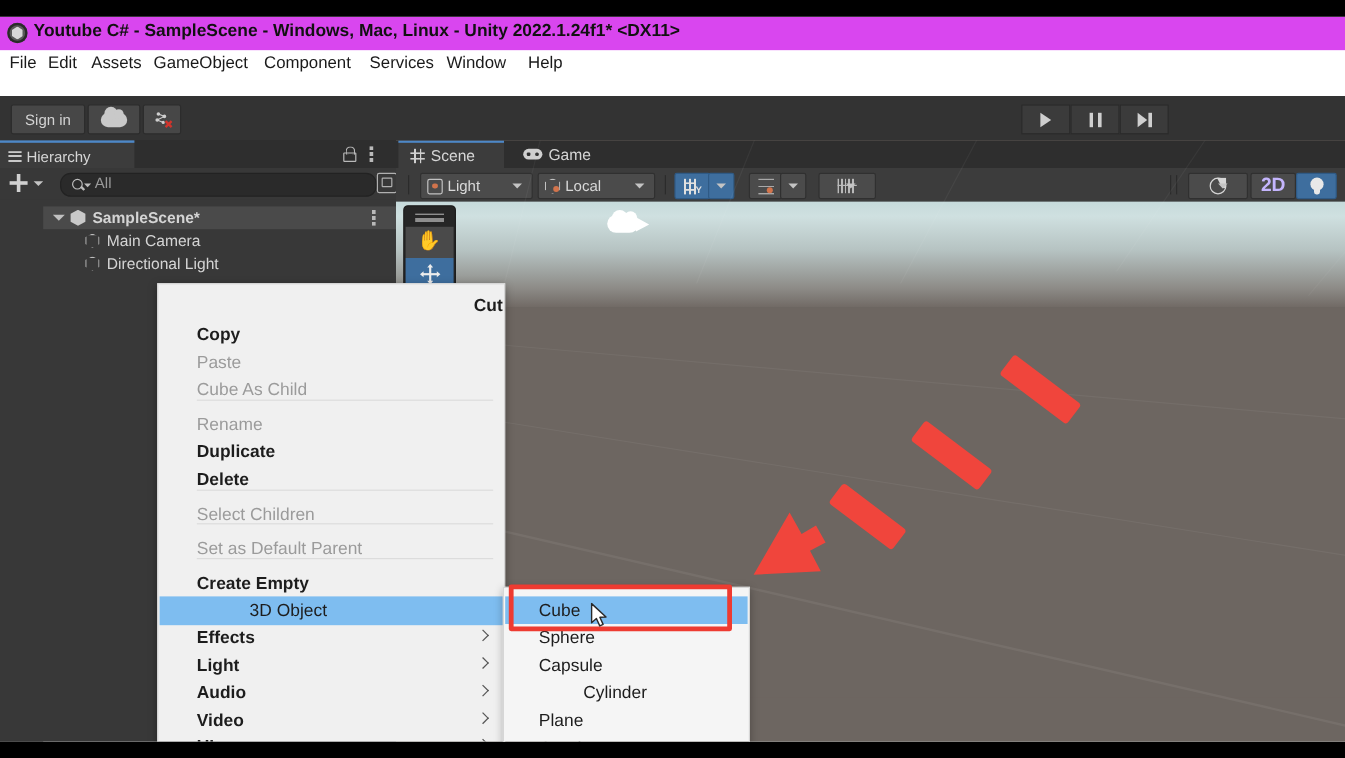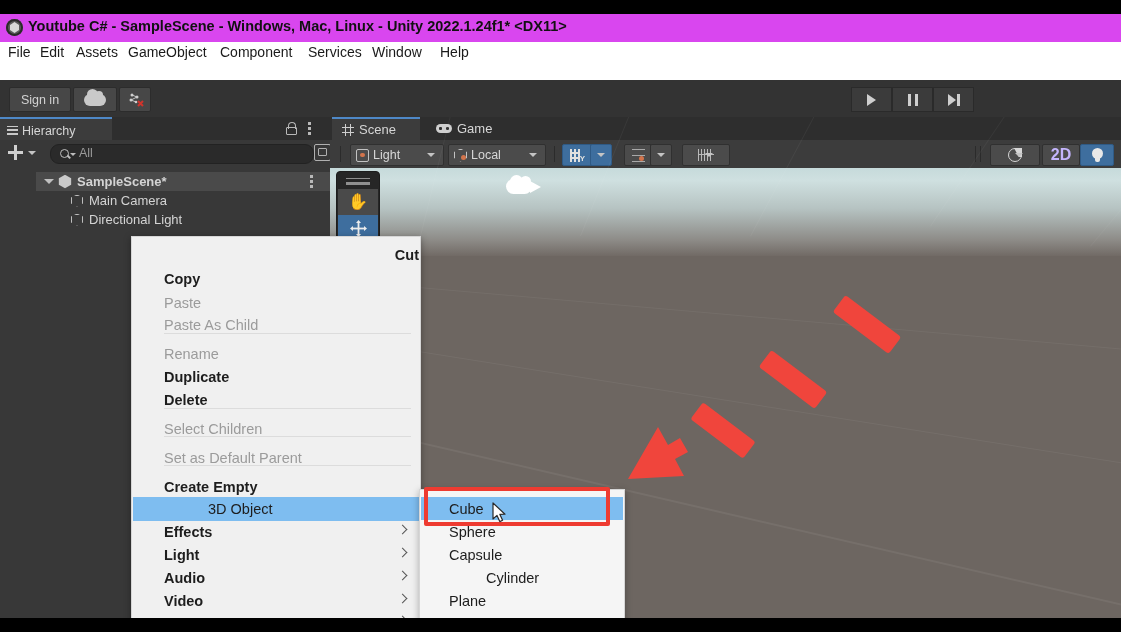--- a/index.html
+++ b/index.html
@@ -395,21 +395,21 @@
         <div class="ctx-item" style="top: 6px; justify-content: flex-end;">
           <span class="lbl" style="font-weight: 600;">Cut</span>
         </div>
         <div class="ctx-item" style="top: 30px;">
           <span class="lbl" style="font-weight: 600;">Copy</span>
         </div>
         <div class="ctx-item dis" style="top: 54px;">
           <span class="lbl">Paste</span>
         </div>
         <div class="ctx-item dis" style="top: 76px;">
-          <span class="lbl">Paste As Child</span>
+          <span class="lbl">Cube As Child</span>
         </div>
         <div class="ctx-item dis" style="top: 105px;">
           <span class="lbl">Rename</span>
         </div>
         <div class="ctx-item" style="top: 128px;">
           <span class="lbl" style="font-weight: 600;">Duplicate</span>
         </div>
         <div class="ctx-item" style="top: 151px;">
           <span class="lbl" style="font-weight: 600;">Delete</span>
         </div>

